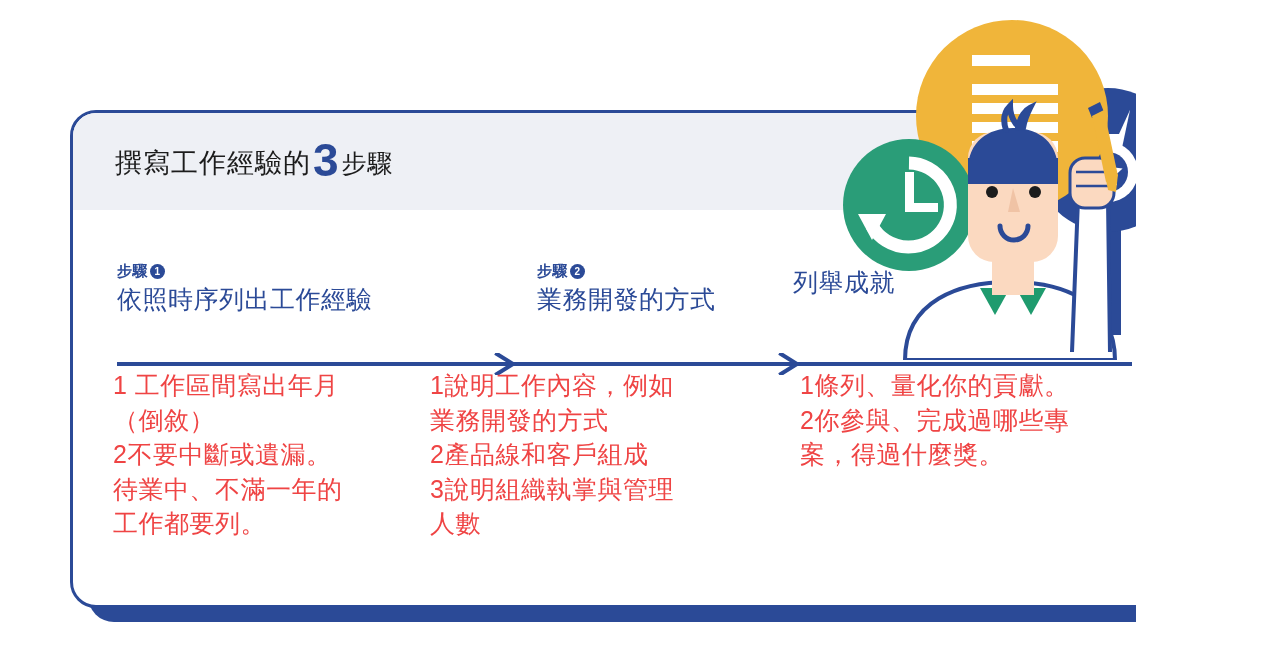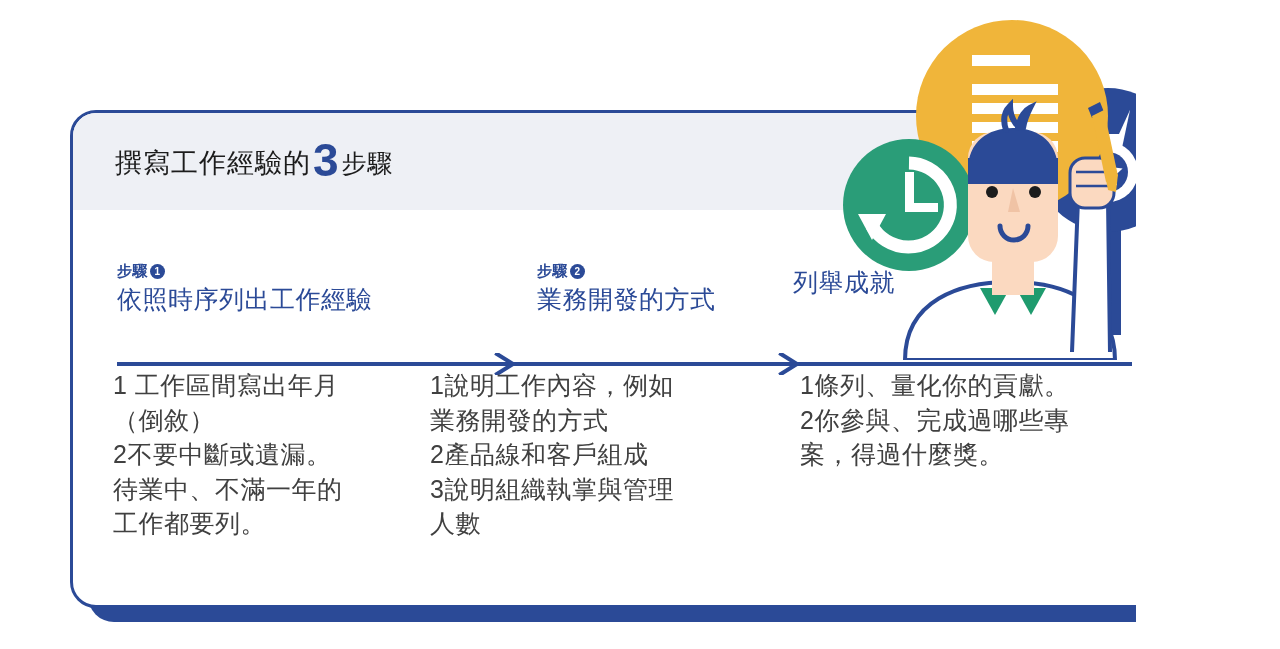--- a/index.html
+++ b/index.html
@@ -127,21 +127,21 @@
     width: 1015px;
     height: 22px;
   }
 
   
   .bodies { position: absolute; left: 0; top: 255px; width: 100%; }
   .body-col {
     position: absolute;
     top: 0;
     font-size: 25px;
-    color: #404040;
+    color: #ef4444;
     line-height: 1.38;
     letter-spacing: 0.5px;
     white-space: pre-line;
   }
   .body-col.c1 { left: 40px;  width: 320px; }
   .body-col.c2 { left: 357px; width: 320px; }
   .body-col.c3 { left: 727px; width: 330px; }
 
   
   .illus {

